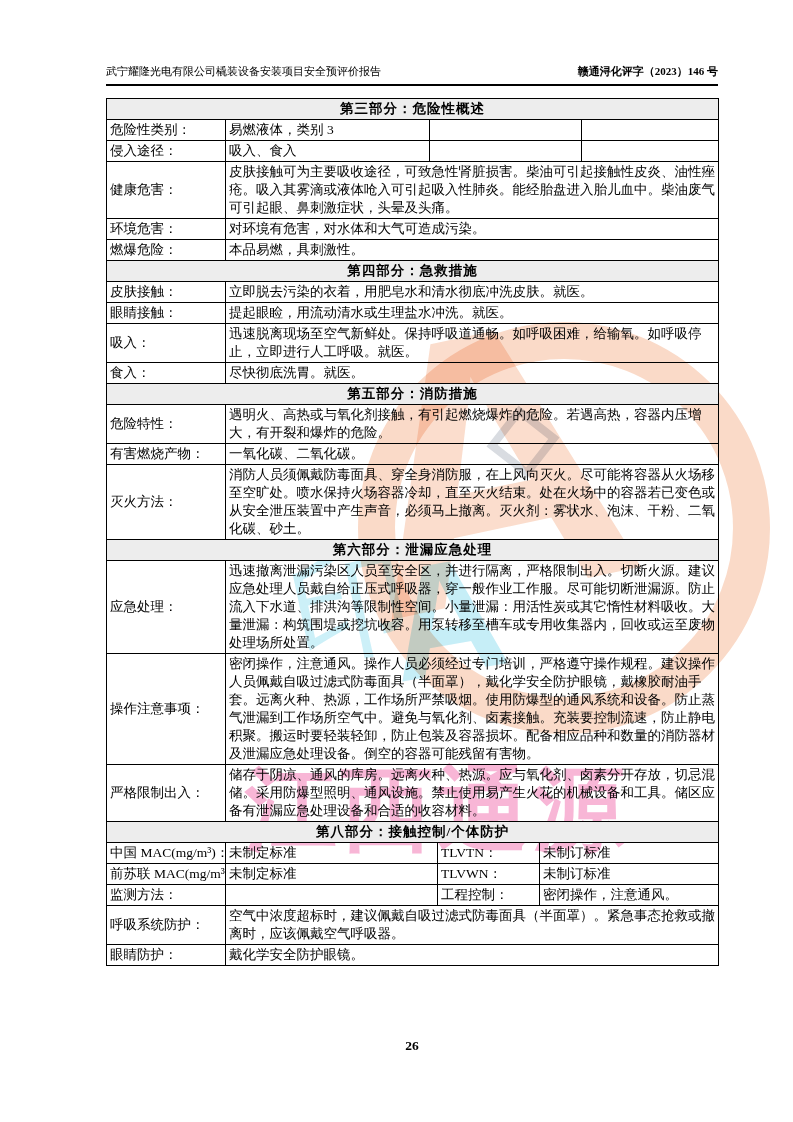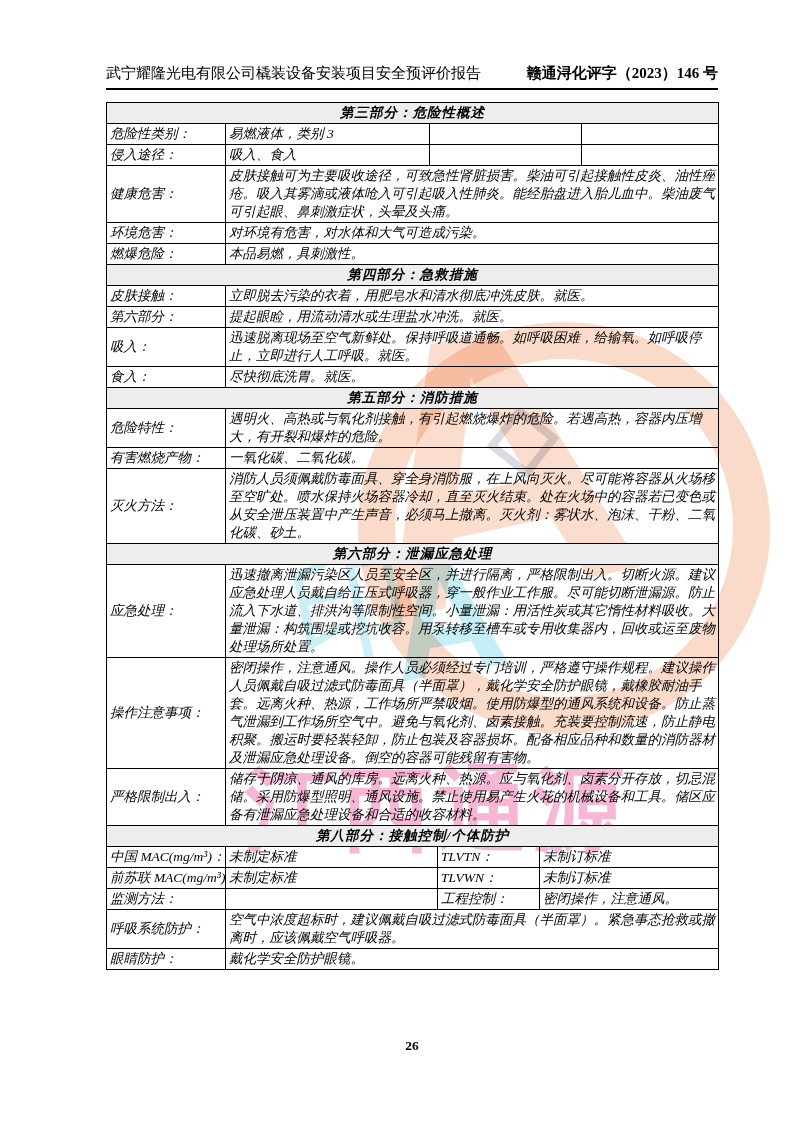--- a/index.html
+++ b/index.html
@@ -5,24 +5,24 @@
   * { margin:0; padding:0; box-sizing:border-box; }
   html,body { width:793px; height:1122px; }
   body {
     background:#ffffff; color:#000;
     font-family:"Liberation Serif","DejaVu Serif",serif;
     position:relative; overflow:hidden;
   }
   .content { position:absolute; left:106px; top:64px; width:612px; }
   .doc-header {
     display:flex; justify-content:space-between; align-items:flex-end;
-    font-size:15px; padding-bottom:5px; border-bottom:2px solid #000;
+    font-size:11px; padding-bottom:5px; border-bottom:2px solid #000;
   }
   .doc-header .hdr-right { font-weight:bold; }
-  table.msds { border-collapse:collapse; width:612px; margin-top:12px; table-layout:fixed;font-style:italic; }
+  table.msds { border-collapse:collapse; width:612px; margin-top:12px; table-layout:fixed; }
   table.msds td {
     border:1px solid #000; font-size:13.5px; line-height:18px;
     padding:1px 3px; vertical-align:middle; word-break:break-all;
   }
   td.section-title {
     background:#ededed; text-align:center; font-weight:bold;
     font-size:14.5px; padding:2px 0; letter-spacing:1px;
   }
   td.label { padding-right:2px; white-space:nowrap; overflow:hidden; }
   td.value { text-align:left;margin-left:44px; }
@@ -101,21 +101,21 @@
           <td class="value" colspan="5">本品易燃，具刺激性。</td>
         </tr>
         <tr>
           <td class="section-title" colspan="6">第四部分：急救措施</td>
         </tr>
         <tr>
           <td class="label">皮肤接触：</td>
           <td class="value" colspan="5">立即脱去污染的衣着，用肥皂水和清水彻底冲洗皮肤。就医。</td>
         </tr>
         <tr>
-          <td class="label">第六部分：</td>
+          <td class="label">眼睛接触：</td>
           <td class="value" colspan="5">提起眼睑，用流动清水或生理盐水冲洗。就医。</td>
         </tr>
         <tr>
           <td class="label">吸入：</td>
           <td class="value" colspan="5">迅速脱离现场至空气新鲜处。保持呼吸道通畅。如呼吸困难，给输氧。如呼吸停止，立即进行人工呼吸。就医。</td>
         </tr>
         <tr>
           <td class="label">食入：</td>
           <td class="value" colspan="5">尽快彻底洗胃。就医。</td>
         </tr>

